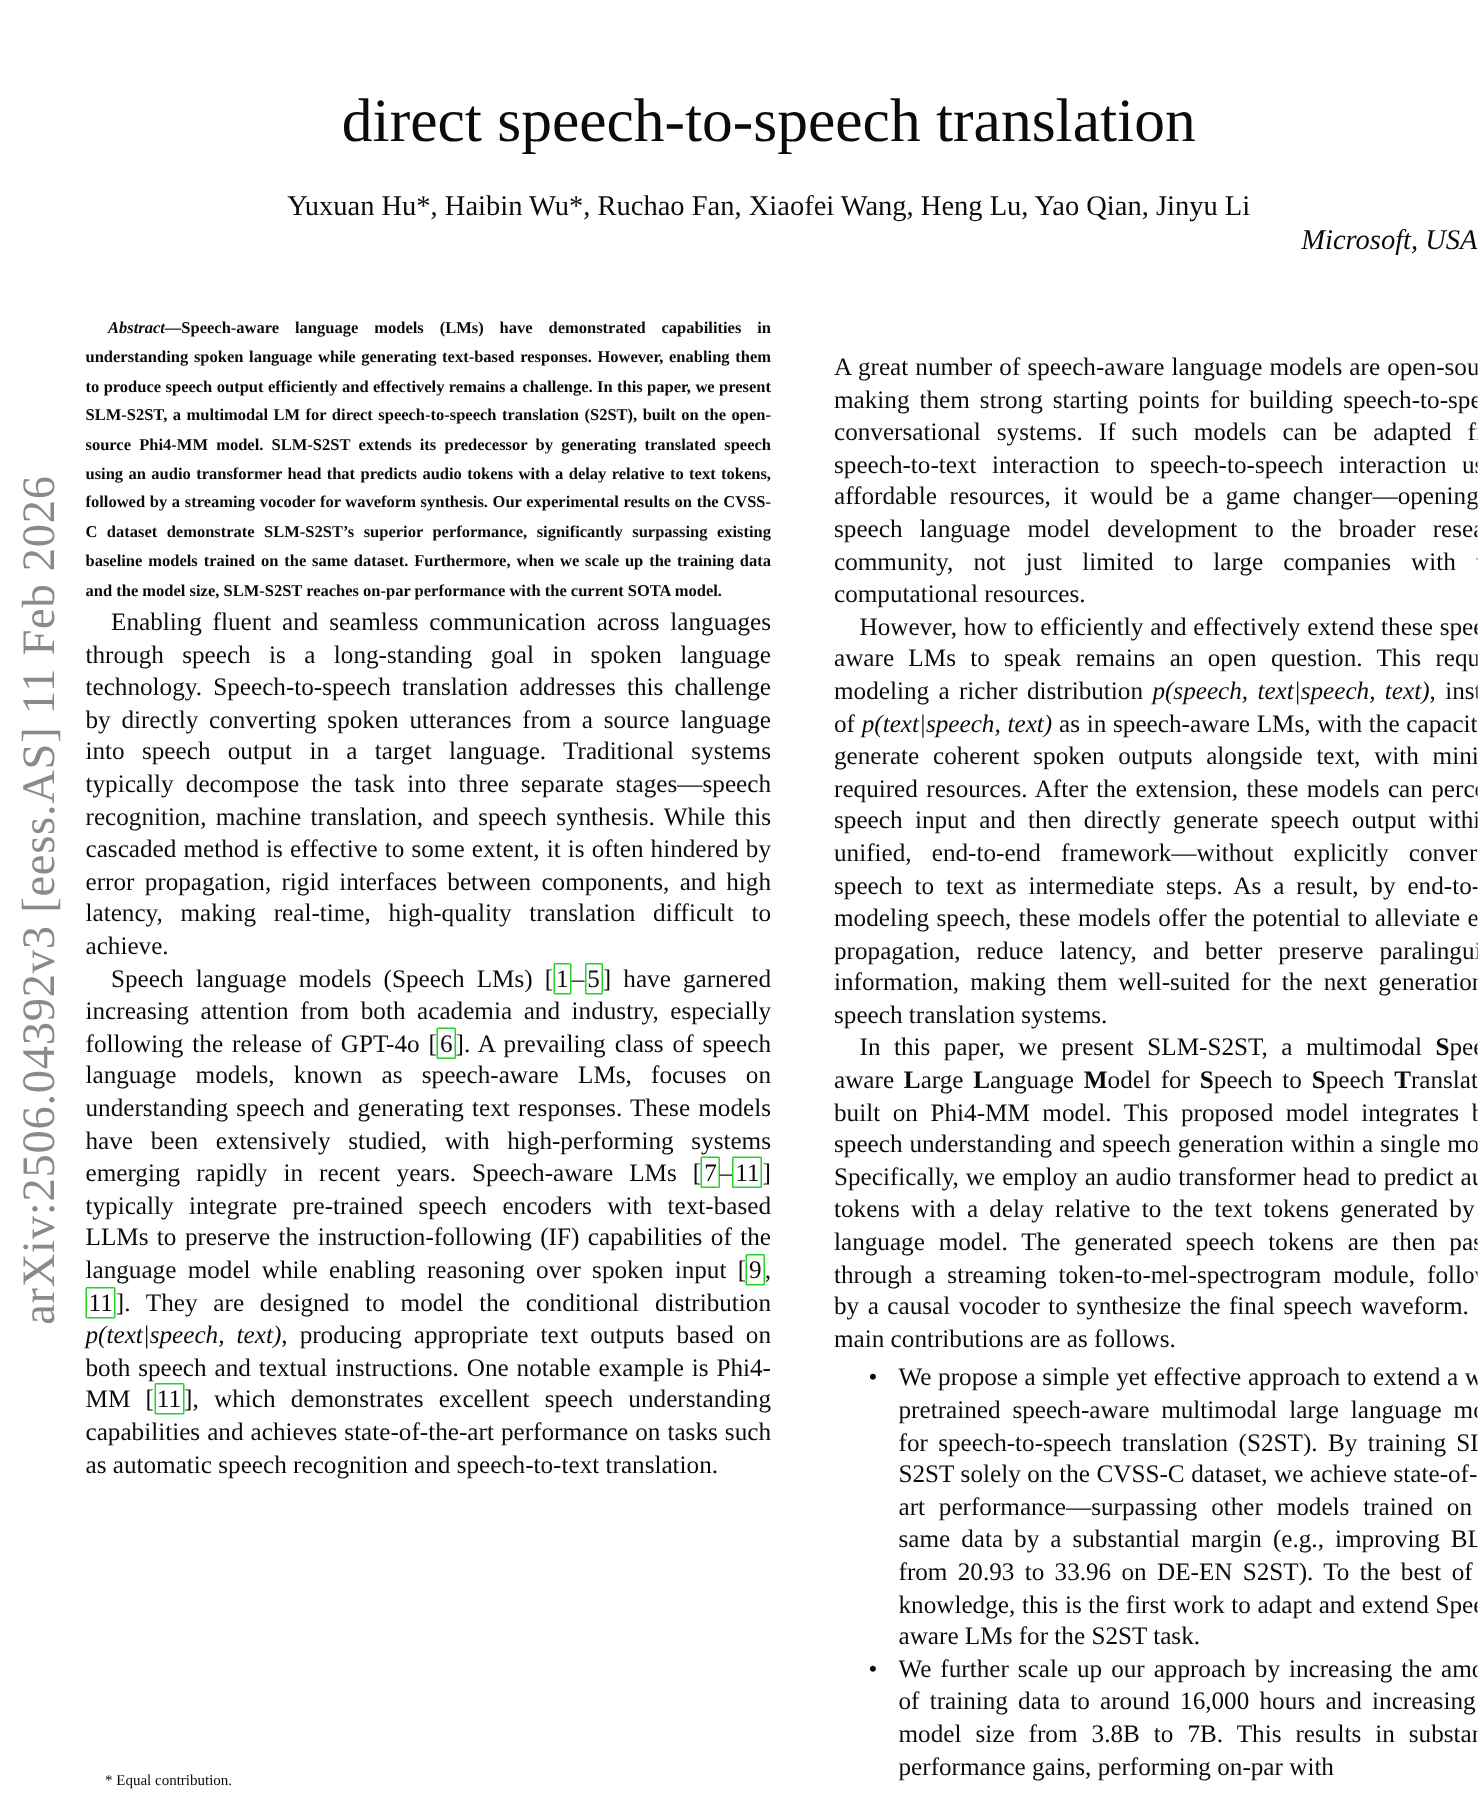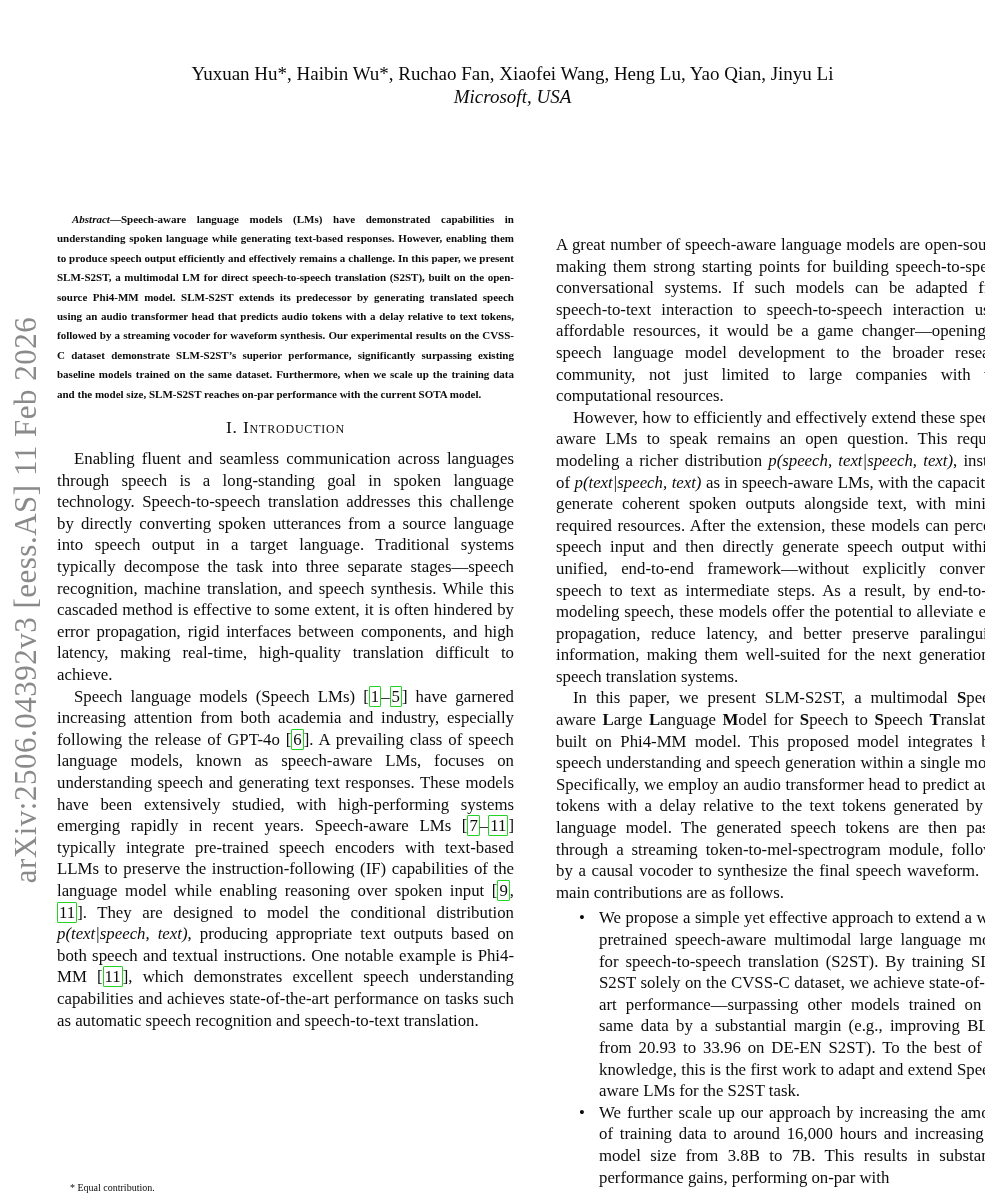--- a/index.html
+++ b/index.html
@@ -9,22 +9,22 @@
     font-family:"Liberation Serif", serif;
   }
   .watermark{
     position:absolute;top:600px;left:26px;
     transform:translate(-50%,-50%) rotate(-90deg);
     white-space:nowrap;font-size:31px;color:#8a8a8a;
     letter-spacing:0.5px;
   }
   .header{position:absolute;top:2px;left:40px;right:0;text-align:center;}
   .title{font-size:41px;line-height:52px;font-weight:normal;margin:0;}
-  .authors{margin-top:8px;font-size:19px;line-height:23px;}
-  .affiliation{font-size:19px;line-height:23px;font-style:italic;}
+  .authors{margin-top:20px;font-size:19px;line-height:23px;}
+  .affiliation{font-size:19px;line-height:23px;font-style:italic;text-align:right;}
 
   .col{position:absolute;top:210px;}
   .col-left{left:57px;width:457px;}
   .col-right{left:556px;width:455px;margin-top:24px;}
 
   p{margin:0;text-align:justify;hyphens:auto;-webkit-hyphens:auto;}
   .abstract, .index-terms{
     font-size:11px;line-height:19.4px;font-weight:bold;text-indent:15px;
   }
   .body-par{font-size:16.8px;line-height:21.6px;text-indent:17px;}
@@ -44,28 +44,28 @@
   .footnote{position:absolute;left:70px;top:1182px;font-size:10px;}
 </style>
 </head>
 <body>
 
 <div class="watermark">arXiv:2506.04392v3  [eess.AS]  11 Feb 2026</div>
 
 <div class="header">
   <h1 class="title">
     <br>
+    <span>direct speech-to-speech translation</span>
   </h1>
   <div class="authors">Yuxuan Hu*, Haibin Wu*, Ruchao Fan, Xiaofei Wang, Heng Lu, Yao Qian, Jinyu Li</div>
   <div class="affiliation">Microsoft, USA</div>
 </div>
 
 <div class="col col-left">
   <p class="abstract"><i>Abstract</i>—Speech-aware language models (LMs) have demonstrated capabilities in understanding spoken language while generating text-based responses. However, enabling them to produce speech output efficiently and effectively remains a challenge. In this paper, we present SLM-S2ST, a multimodal LM for direct speech-to-speech translation (S2ST), built on the open-source Phi4-MM model. SLM-S2ST extends its predecessor by generating translated speech using an audio transformer head that predicts audio tokens with a delay relative to text tokens, followed by a streaming vocoder for waveform synthesis. Our experimental results on the CVSS-C dataset demonstrate SLM-S2ST’s superior performance, significantly surpassing existing baseline models trained on the same dataset. Furthermore, when we scale up the training data and the model size, SLM-S2ST reaches on-par performance with the current SOTA model.</p>
-  <h2 class="sec-heading">I. Introduction</h2>
   <p class="body-par">Enabling fluent and seamless communication across languages through speech is a long-standing goal in spoken language technology. Speech-to-speech translation addresses this challenge by directly converting spoken utterances from a source language into speech output in a target language. Traditional systems typically decompose the task into three separate stages—speech recognition, machine translation, and speech synthesis. While this cascaded method is effective to some extent, it is often hindered by error propagation, rigid interfaces between components, and high latency, making real-time, high-quality translation difficult to achieve.</p>
   <p class="body-par">Speech language models (Speech LMs) [<span class="cite">1</span>–<span class="cite">5</span>] have garnered increasing attention from both academia and industry, especially following the release of GPT-4o [<span class="cite">6</span>]. A prevailing class of speech language models, known as speech-aware LMs, focuses on understanding speech and generating text responses. These models have been extensively studied, with high-performing systems emerging rapidly in recent years. Speech-aware LMs [<span class="cite">7</span>–<span class="cite">11</span>] typically integrate pre-trained speech encoders with text-based LLMs to preserve the instruction-following (IF) capabilities of the language model while enabling reasoning over spoken input [<span class="cite">9</span>, <span class="cite">11</span>]. They are designed to model the conditional distribution <span class="math">p(text|speech, text)</span>, producing appropriate text outputs based on both speech and textual instructions. One notable example is Phi4-MM [<span class="cite">11</span>], which demonstrates excellent speech understanding capabilities and achieves state-of-the-art performance on tasks such as automatic speech recognition and speech-to-text translation.</p>
 </div>
 
 <div class="col col-right">
   <p class="body-par no-indent">A great number of speech-aware language models are open-source, making them strong starting points for building speech-to-speech conversational systems. If such models can be adapted from speech-to-text interaction to speech-to-speech interaction using affordable resources, it would be a game changer—opening up speech language model development to the broader research community, not just limited to large companies with vast computational resources.</p>
   <p class="body-par">However, how to efficiently and effectively extend these speech-aware LMs to speak remains an open question. This requires modeling a richer distribution <span class="math">p(speech, text|speech, text)</span>, instead of <span class="math">p(text|speech, text)</span> as in speech-aware LMs, with the capacity to generate coherent spoken outputs alongside text, with minimal required resources. After the extension, these models can perceive speech input and then directly generate speech output within a unified, end-to-end framework—without explicitly converting speech to text as intermediate steps. As a result, by end-to-end modeling speech, these models offer the potential to alleviate error propagation, reduce latency, and better preserve paralinguistic information, making them well-suited for the next generation of speech translation systems.</p>
   <p class="body-par">In this paper, we present SLM-S2ST, a multimodal <b>S</b>peech-aware <b>L</b>arge <b>L</b>anguage <b>M</b>odel for <b>S</b>peech to <b>S</b>peech <b>T</b>ranslation, built on Phi4-MM model. This proposed model integrates both speech understanding and speech generation within a single model. Specifically, we employ an audio transformer head to predict audio tokens with a delay relative to the text tokens generated by the language model. The generated speech tokens are then passed through a streaming token-to-mel-spectrogram module, followed by a causal vocoder to synthesize the final speech waveform. Our main contributions are as follows.</p>
   <ul class="contrib">
     <li>We propose a simple yet effective approach to extend a well-pretrained speech-aware multimodal large language model for speech-to-speech translation (S2ST). By training SLM-S2ST solely on the CVSS-C dataset, we achieve state-of-the-art performance—surpassing other models trained on the same data by a substantial margin (e.g., improving BLEU from 20.93 to 33.96 on DE-EN S2ST). To the best of our knowledge, this is the first work to adapt and extend Speech-aware LMs for the S2ST task.</li>

